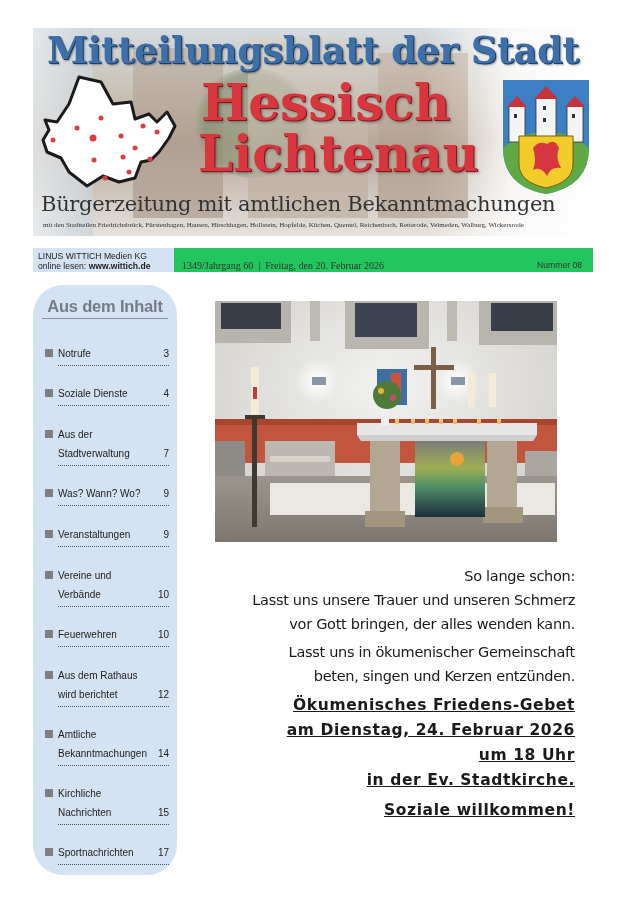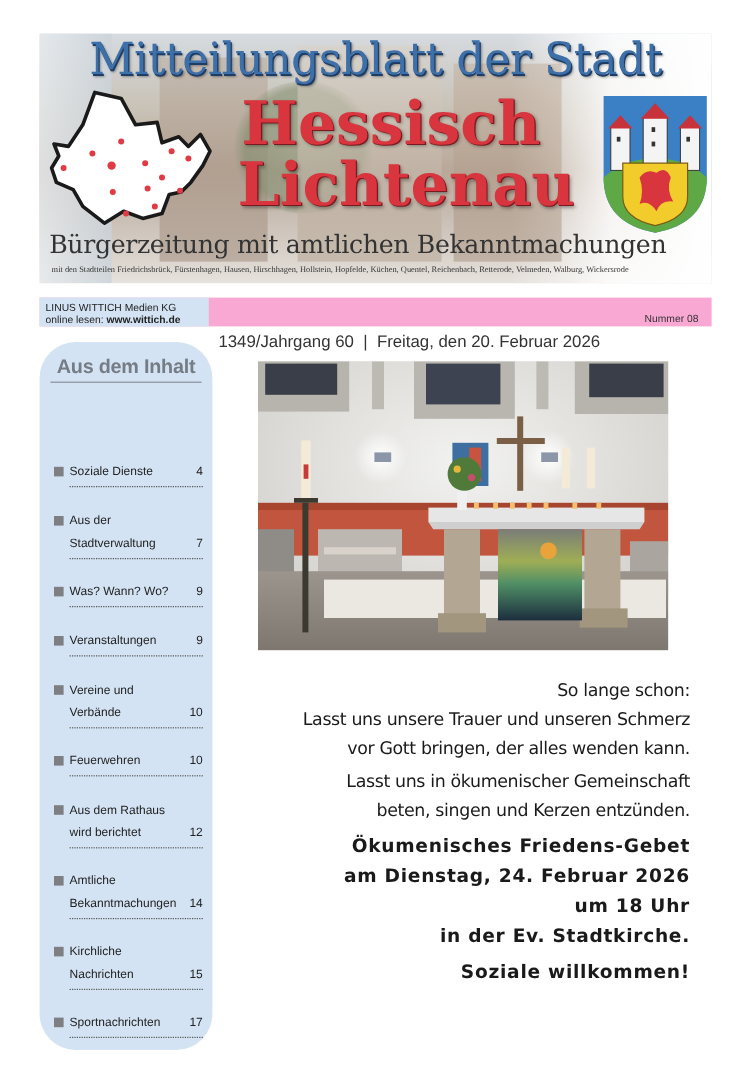--- a/index.html
+++ b/index.html
@@ -16,21 +16,21 @@
   }
   .bg-house { position: absolute; }
   .bg-house.h1 { left: 100px; top: 20px; width: 90px; height: 170px; background: linear-gradient(180deg,#b8a899,#a08c7c); opacity: .55; }
   .bg-house.h2 { left: 215px; top: 10px; width: 120px; height: 180px; background: linear-gradient(180deg,#d8d0c6,#b7a897); opacity: .6; }
   .bg-house.h3 { left: 345px; top: 25px; width: 90px; height: 165px; background: linear-gradient(180deg,#c2ad9a,#a48e7b); opacity: .5; }
   .bg-tree { position: absolute; left: 160px; top: 40px; width: 120px; height: 110px; border-radius: 50%; background: radial-gradient(circle,#8d9b7a 0%,#7c8a69 60%, rgba(124,138,105,0) 72%); opacity: .55; }
   .bg-left { position: absolute; left: 0; top: 0; width: 60px; height: 208px; background: linear-gradient(90deg,#e8ecef,#cbd3da); opacity: .8; }
 
   .mh-title {
     position: absolute; left: 0; top: 0; width: 100%;
-    font-family: "DejaVu Serif", serif; font-weight: normal;
+    font-family: "DejaVu Serif", serif; font-weight: bold;
     font-size: 37px; letter-spacing: -0.5px; text-align: center;
     color: #3d6fa8;
     text-shadow: 1px 1px 0 #1d3d66, 2px 2px 2px rgba(0,0,0,.35);
     white-space: nowrap;
   }
   .mh-city {
     position: absolute; left: 165px; width: 280px;
     font-family: "DejaVu Serif", serif; font-weight: bold;
     font-size: 50px; line-height: 50px; color: #d8353e;
     text-shadow: 1px 1px 0 #7a1a1f, 2px 2px 3px rgba(0,0,0,.35);
@@ -47,24 +47,24 @@
     font-family: "DejaVu Serif", serif; font-size: 21px; color: #333;
     white-space: nowrap; letter-spacing: -0.3px;
   }
   .mh-districts {
     position: absolute; left: 10px; top: 193px; width: 550px;
     font-family: "Liberation Serif", serif; font-size: 7px; color: #333;
     white-space: nowrap; overflow: hidden;
   }
 
   
-  .strip { position: absolute; left: 33px; top: 248px; width: 560px; height: 24px; background: #f9a8d4; display: flex; }
+  .strip { position: absolute; left: 33px; top: 248px; width: 560px; height: 24px; background: #22c55e; display: flex; }
   .strip-left { width: 141px; height: 100%; background: #d3e3f3; padding: 3px 0 0 5px; font-size: 8.6px; line-height: 10px; color: #222; }
   .strip-left b { font-weight: bold; }
-  .strip-mid { padding-top: 28px; padding-left: 8px; font-size: 14px; color: #333; flex: 1; }
+  .strip-mid { padding-top: 12px; padding-left: 8px; font-size: 10px; color: #333; flex: 1; font-family: Liberation Serif, serif; }
   .strip-right { padding-top: 12px; padding-right: 11px; font-size: 8.6px; color: #333; }
 
   
   .sidebar { position: absolute; left: 33px; top: 285px; width: 144px; height: 590px; background: #d3e3f3; border-radius: 30px; }
   .sb-title {
     position: absolute; left: 9px; top: 12px; width: 126px;
     font-size: 16.5px; font-weight: bold; color: #757c85; text-align: center;
     border-bottom: 1px solid #8a9099; padding-bottom: 2px; letter-spacing: -0.2px;
   }
   .sb-item { position: absolute; left: 12px; width: 124px; font-size: 10px; color: #222; }
@@ -73,21 +73,21 @@
   .sb-line.last { border-bottom: 1px dotted #555; }
   .sb-num { position: absolute; right: 0; top: 0; }
 
   
   .photo { position: absolute; left: 215px; top: 301px; width: 342px; height: 241px; overflow: hidden; background: #e8e6e3; }
 
   
   .announce { position: absolute; left: 205px; top: 564px; width: 370px; text-align: right; font-family: "DejaVu Sans", sans-serif; color: #1a1a1a; }
   .announce .l { font-size: 14.5px; line-height: 24px; white-space: nowrap; letter-spacing: -0.3px; }
   .announce .gap { height: 4px; }
-  .announce .b { font-size: 15.5px; font-weight: bold; line-height: 25px; white-space: nowrap; letter-spacing: 0.6px; }
+  .announce .b { font-size: 15.5px; font-weight: bold; line-height: 25px; white-space: nowrap; letter-spacing: 0.6px; text-decoration: underline; }
   .announce .gap2 { height: 5px; }
 </style>
 </head>
 <body>
 
 <div class="masthead">
   <div class="bg-left"></div>
   <div class="bg-house h1"></div>
   <div class="bg-tree"></div>
   <div class="bg-house h2"></div>
@@ -148,20 +148,24 @@
       <b>www.wittich.de</b>
     </div>
   </div>
   <div class="strip-mid" style="white-space:pre;">1349/Jahrgang 60  |  Freitag, den 20. Februar 2026</div>
   <div class="strip-right">Nummer 08</div>
 </div>
 
 <div class="sidebar">
   <div class="sb-title">Aus dem Inhalt</div>
 
+  <div class="sb-item" style="top:62px">
+    <span class="sb-bullet"></span>
+    <div class="sb-line last"><span>Notrufe</span><span class="sb-num">3</span></div>
+  </div>
 
   <div class="sb-item" style="top:102px">
     <span class="sb-bullet"></span>
     <div class="sb-line last"><span>Soziale Dienste</span><span class="sb-num">4</span></div>
   </div>
 
   <div class="sb-item" style="top:143px">
     <span class="sb-bullet"></span>
     <div class="sb-line"><span>Aus der</span></div>
     <div class="sb-line last"><span>Stadtverwaltung</span><span class="sb-num">7</span></div>

